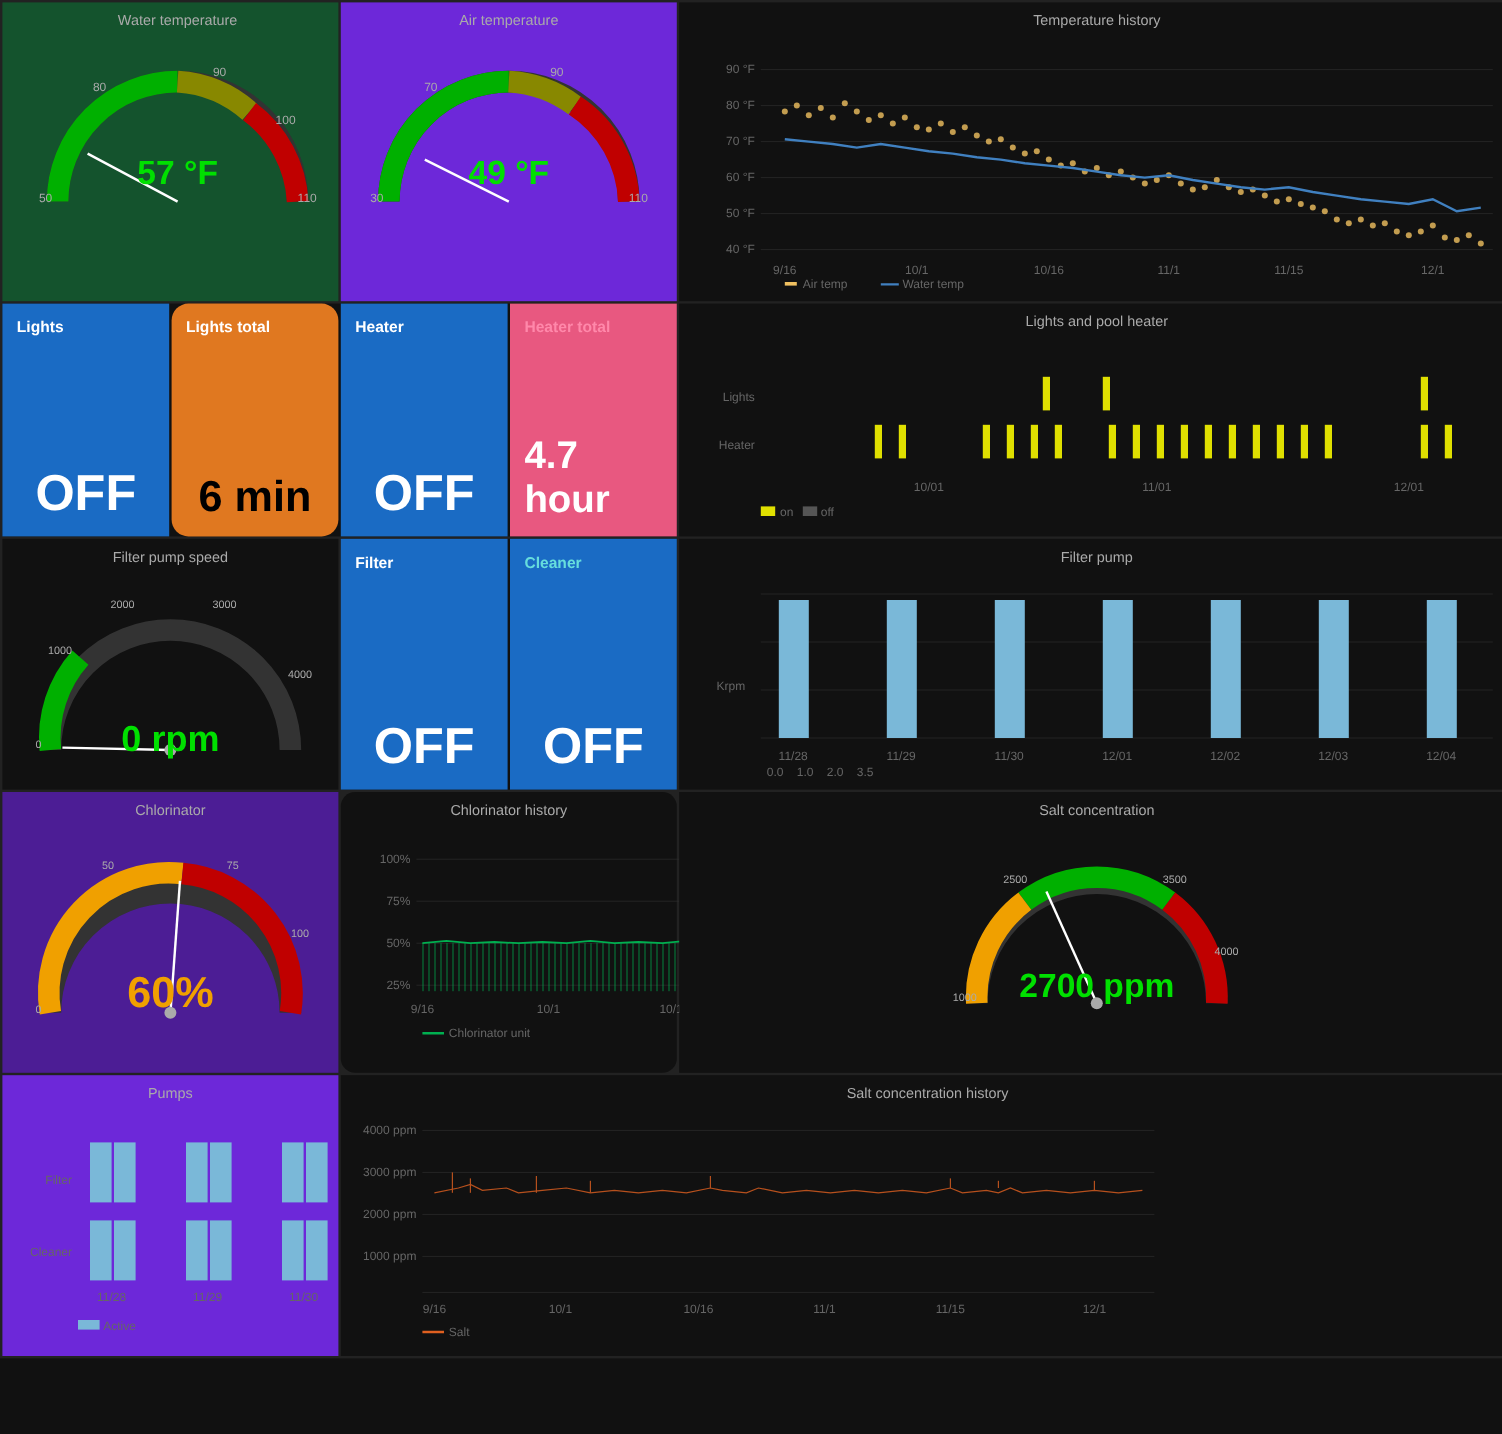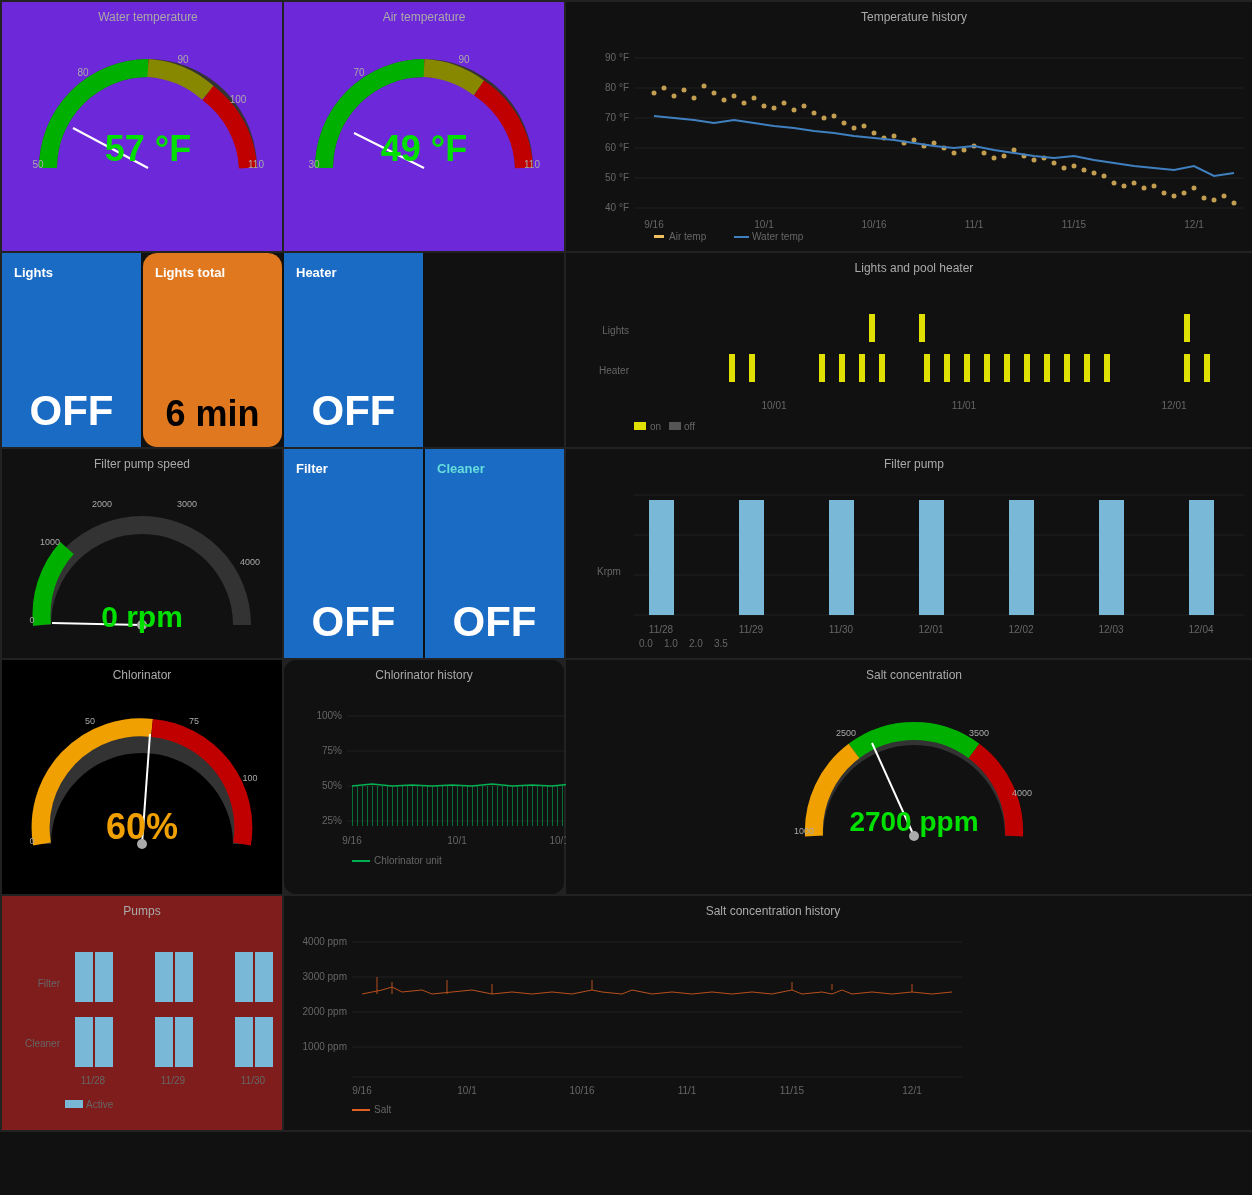--- a/index.html
+++ b/index.html
@@ -24,52 +24,52 @@
       position: relative;
     }
     .panel-title {
       text-align: center;
       font-size: 12px;
       color: #aaa;
       margin-bottom: 4px;
     }
 
     
-    .water-temp-panel { grid-column: 1; grid-row: 1; background: #6d28d9; padding-left: 20px; }
+    .water-temp-panel { grid-column: 1; grid-row: 1; background: #14532d; padding-left: 20px; }
     .air-temp-panel   { grid-column: 2; grid-row: 1; background: #6d28d9; }
     .temp-history-panel { grid-column: 3; grid-row: 1; background: #111; }
 
     
     .lights-row { grid-column: 1/3; grid-row: 2; background: #111; display: grid; grid-template-columns: 1fr 1fr 1fr 1fr; gap: 2px; }
     .lights-pool-panel { grid-column: 3; grid-row: 2; background: #111; }
 
     
     .filter-speed-panel { grid-column: 1; grid-row: 3; background: #111; }
     .filter-cleaner-row { grid-column: 2; grid-row: 3; background: #111; display: grid; grid-template-columns: 1fr 1fr; gap: 2px; }
     .filter-pump-panel { grid-column: 3; grid-row: 3; background: #111; }
 
     
-    .chlorinator-panel { grid-column: 1; grid-row: 4; background: #000000; }
+    .chlorinator-panel { grid-column: 1; grid-row: 4; background: #4c1d95; }
     .chlorinator-history-panel { grid-column: 2; grid-row: 4; background: #111; border-radius: 12px; }
     .salt-conc-panel { grid-column: 3; grid-row: 4; background: #111; }
 
     
-    .pumps-panel { grid-column: 1/2; grid-row: 5; background: #7f1d1d; }
+    .pumps-panel { grid-column: 1/2; grid-row: 5; background: #6d28d9; }
     .salt-history-panel { grid-column: 2/4; grid-row: 5; background: #111; }
 
     
     .gauge-container {
       display: flex;
       flex-direction: column;
       align-items: center;
       justify-content: center;
       padding: 10px;
     }
     .gauge-value {
-      font-size: 36px;
+      font-size: 28px;
       font-weight: bold;
       color: #00e000;
       text-align: center;
       margin-top: -20px;
     }
     .gauge-value.yellow { color: #f0a000; }
     .gauge-value.green { color: #00e000; }
 
     
     .stat-card {
@@ -248,20 +248,24 @@
       <span class="card-title" style="color:#fff;">Lights</span>
       <span class="card-value" style="color:#fff;">OFF</span>
     </div>
     <div class="stat-card orange-card">
       <span class="card-title" style="color:#fff;">Lights total</span>
       <span class="card-value" style="color:#000000; font-size:36px;">6 min</span>
     </div>
     <div class="stat-card blue-card">
       <span class="card-title" style="color:#fff;">Heater</span>
       <span class="card-value" style="color:#fff;">OFF</span>
+    </div>
+    <div class="stat-card pink-card">
+      <span class="card-title" style="color:#ff88aa;">Heater total</span>
+      <span class="card-value" style="color:#fff; font-size:32px;">4.7 hour</span>
     </div>
   </div>
 
   <div class="panel lights-pool-panel">
     <div class="panel-title">Lights and pool heater</div>
     <svg width="680" height="160" viewBox="0 0 680 160">
 
       <text x="55" y="55" class="axis-label" text-anchor="end">Lights</text>
       <text x="55" y="95" class="axis-label" text-anchor="end">Heater</text>
 

